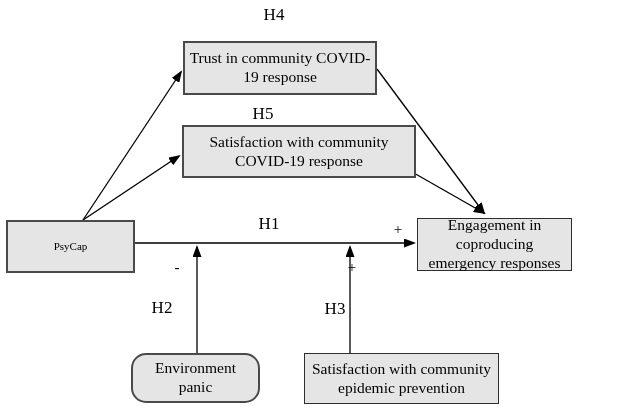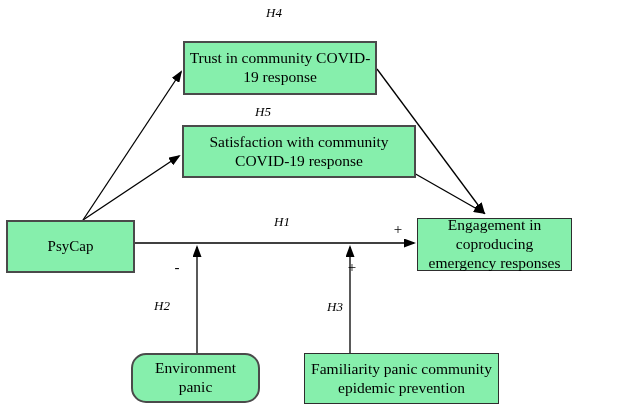--- a/index.html
+++ b/index.html
@@ -21,50 +21,49 @@
     left: 0;
     top: 0;
   }
   .arrows line {
     stroke: #000000;
     stroke-width: 1.3;
   }
   .node {
     position: absolute;
     box-sizing: border-box;
-    background: #86efac;
+    background: #e5e5e5;
     border: 2px solid #4a4a4a;
     display: flex;
     align-items: center;
     justify-content: center;
     text-align: center;
     font-size: 15.5px;
     line-height: 1.22;
     padding: 2px 4px;
   }
   .node.thin {
     border-width: 1.5px;
     border-color: #2e2e2e;
   }
   #node-trust        { left: 183px; top: 41px;  width: 194px; height: 54px; }
   #node-satisfaction { left: 182px; top: 125px; width: 234px; height: 53px; }
-  #node-psycap       { left: 6px;   top: 220px; width: 129px; height: 53px; font-size: 15px; }
+  #node-psycap       { left: 6px;   top: 220px; width: 129px; height: 53px; font-size: 11px; }
   #node-engagement   { left: 417px; top: 218px; width: 155px; height: 53px; }
   #node-panic        { left: 131px; top: 353px; width: 129px; height: 50px; border-radius: 15px; }
   #node-familiarity  { left: 304px; top: 353px; width: 195px; height: 51px; }
   .hyp {
     position: absolute;
-    font-size: 13px;
+    font-size: 17px;
     width: 34px;
     text-align: center;
-    font-style: italic;
   }
   #label-h4 { left: 257px; top: 5px;   }
   #label-h5 { left: 246px; top: 104px; text-align: center; }
-  #label-h1 { left: 265px; top: 214px; }
+  #label-h1 { left: 252px; top: 214px; }
   #label-h2 { left: 145px; top: 298px; }
   #label-h3 { left: 318px; top: 299px; }
   .sign {
     position: absolute;
     font-size: 15px;
     width: 16px;
     text-align: center;
     line-height: 1;
   }
   #sign-h1 { left: 390px; top: 222px; }
@@ -105,21 +104,21 @@
 
   <div class="node thin" id="node-engagement">
     <span>Engagement in coproducing emergency responses</span>
   </div>
 
   <div class="node" id="node-panic">
     <span>Environment panic</span>
   </div>
 
   <div class="node thin" id="node-familiarity">
-    <span>Familiarity panic community epidemic prevention</span>
+    <span>Satisfaction with community epidemic prevention</span>
   </div>
 
   <div class="hyp" id="label-h4">H4</div>
   <div class="hyp" id="label-h5">H5</div>
   <div class="hyp" id="label-h1">H1</div>
   <div class="hyp" id="label-h2">H2</div>
   <div class="hyp" id="label-h3">H3</div>
 
   <div class="sign" id="sign-h1">+</div>
   <div class="sign" id="sign-h2">-</div>

